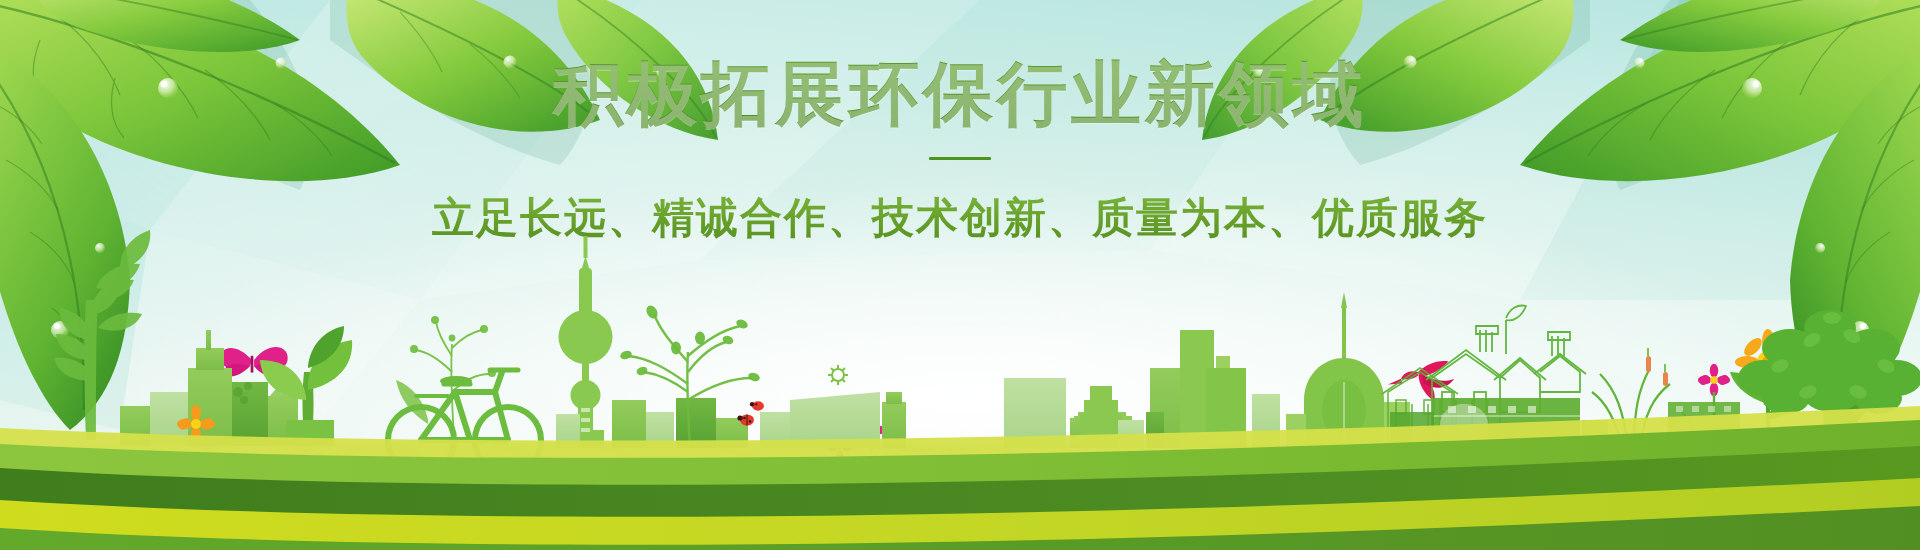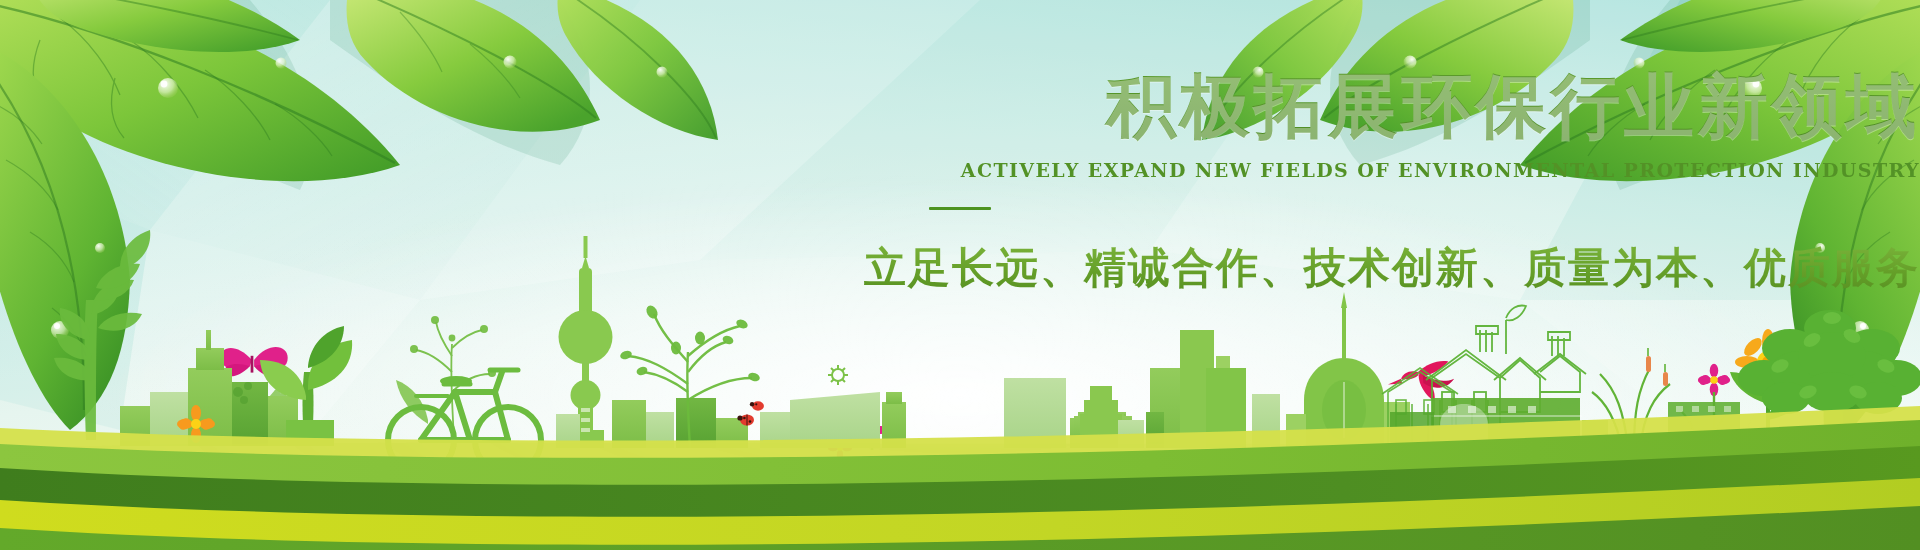--- a/index.html
+++ b/index.html
@@ -10,22 +10,22 @@
     background:#ffffff;
   }
   #banner{
     position:relative;width:1920px;height:550px;overflow:hidden;
   }
   .layer{position:absolute;left:0;top:0;width:1920px;height:550px;}
   .layer svg{display:block;width:1920px;height:550px;}
 
   
   #text-block{
-    position:absolute;left:0;top:12px;width:1920px;height:330px;
-    text-align:right;z-index:40;pointer-events:none;
+    position:absolute;left:0;top:0;width:1920px;height:330px;
+    text-align:center;z-index:40;pointer-events:none;
   }
   #main-title{
     margin:0;padding-top:58px;
     font-family:"DejaVu Serif","Liberation Serif",serif;
     font-size:70px;font-weight:700;letter-spacing:4px;
     line-height:1.04;
     color:#5a9a2e;
     background:linear-gradient(180deg,#6fae33 0%,#5b9a2b 45%,#4e8c24 100%);
     -webkit-background-clip:text;background-clip:text;
     -webkit-text-fill-color:transparent;
@@ -236,21 +236,20 @@
           <path d="M560,-16 C660,10 710,70 718,140 C660,132 596,90 566,36 C556,18 556,0 560,-16 Z" fill="url(#lfA)" opacity=".96"></path>
           <path d="M566,-8 C640,40 700,100 716,138" stroke="#2e7d20" stroke-width="1.8" fill="none" opacity=".45"></path>
           <circle cx="662" cy="72" r="5.5" fill="url(#dropG)"></circle>
         </g>
       </g>
     </svg>
   </div>
 
   <div id="text-block">
     <h1 id="main-title">积极拓展环保行业新领域</h1>
-    <p id="sub-title-en">ACTIVELY EXPAND NEW FIELDS OF ENVIRONMENTAL PROTECTION INDUSTRY</p>
     <div id="divider"></div>
     <p id="slogan">立足长远、精诚合作、技术创新、质量为本、优质服务</p>
   </div>
 
   <div class="layer" style="z-index:45;">
     <svg viewBox="0 0 1920 550" xmlns="http://www.w3.org/2000/svg">
       <defs>
         <linearGradient id="bldPale" x1="0" y1="0" x2="0" y2="1">
           <stop offset="0%" stop-color="#bfe0a2"></stop>
           <stop offset="100%" stop-color="#a8d488"></stop>

